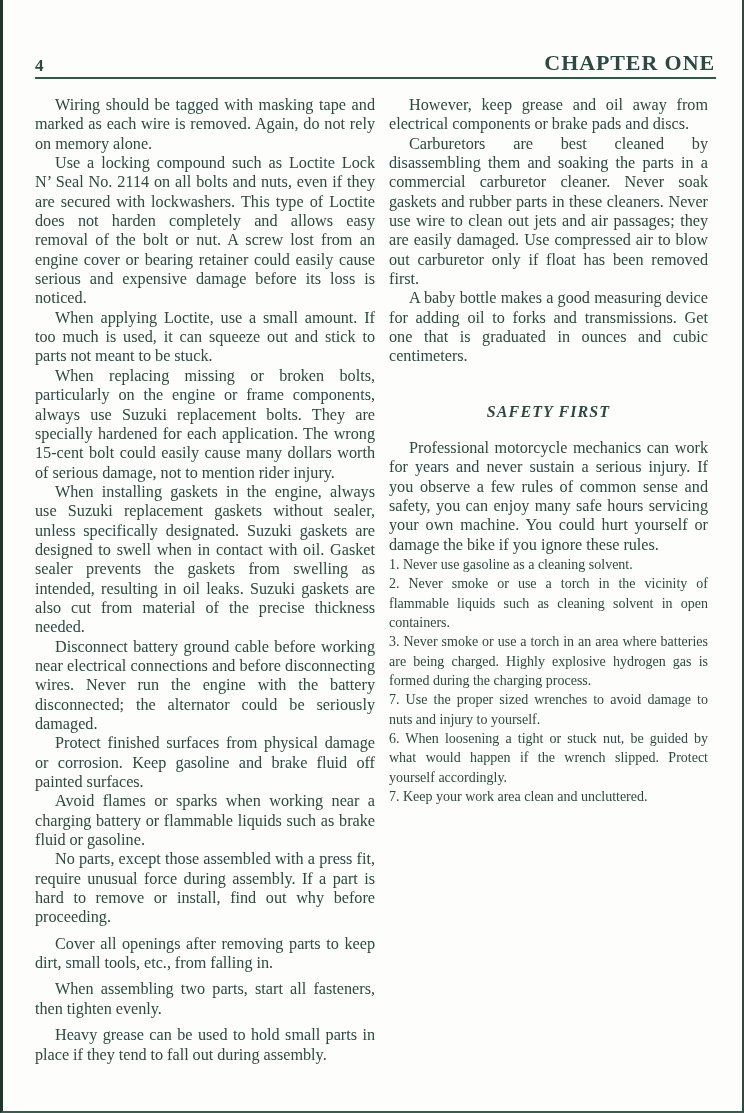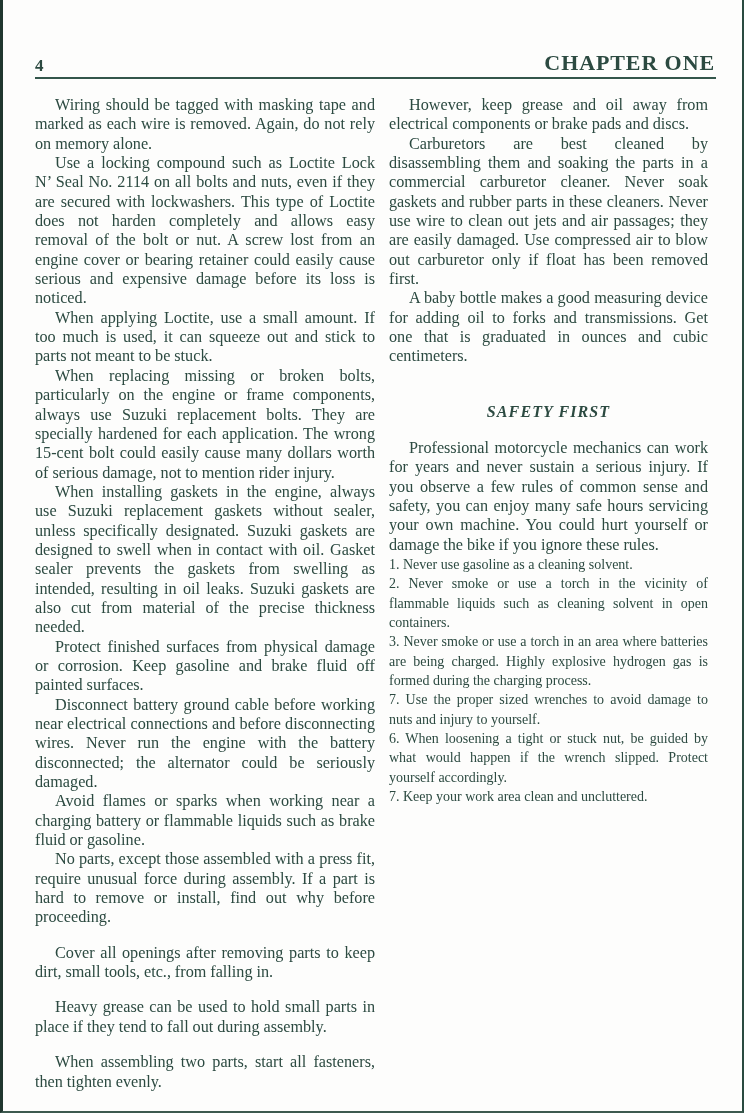--- a/index.html
+++ b/index.html
@@ -71,21 +71,21 @@
   p.para {
     margin: 0;
     font-size: 16.2px;
     line-height: 19.35px;
     text-align: justify;
     text-indent: 20px;
     -webkit-hyphens: none;
     hyphens: none;
     word-spacing: -0.1px;
   }
-  p.para.gap { margin-top: 16px; }
+  p.para.gap { margin-top: 7px; }
   p.para.lastline-left { text-align-last: left; }
 
   .sect-head {
     margin: 0;
     padding-top: 37px;
     padding-bottom: 19px;
     font-size: 16px;
     font-weight: bold;
     letter-spacing: 1.1px;
     text-align: center;
@@ -119,27 +119,27 @@
   <div class="runrule"></div>
 
   <div class="cols">
 
     <div class="col">
       <p class="para">Wiring should be tagged with masking tape and marked as each wire is removed. Again, do not rely on memory alone.</p>
       <p class="para">Use a locking compound such as Loctite Lock N’ Seal No. 2114 on all bolts and nuts, even if they are secured with lockwashers. This type of Loctite does not harden completely and allows easy removal of the bolt or nut. A screw lost from an engine cover or bearing retainer could easily cause serious and expensive damage before its loss is noticed.</p>
       <p class="para">When applying Loctite, use a small amount. If too much is used, it can squeeze out and stick to parts not meant to be stuck.</p>
       <p class="para">When replacing missing or broken bolts, particularly on the engine or frame components, always use Suzuki replacement bolts. They are specially hardened for each application. The wrong 15-cent bolt could easily cause many dollars worth of serious damage, not to mention rider injury.</p>
       <p class="para"><span>When installing gaskets in the engine, always use Suzuki replacement gaskets </span><span class="itl">without</span><span> sealer, unless specifically designated. Suzuki gaskets are designed to swell when in contact with oil. Gasket sealer prevents the gaskets from swelling as intended, resulting in oil leaks. Suzuki gaskets are also cut from material of the precise thickness needed.</span></p>
+      <p class="para">Disconnect battery ground cable before working near electrical connections and before disconnecting wires. Never run the engine with the battery disconnected; the alternator could be seriously damaged.</p>
       <p class="para">Protect finished surfaces from physical damage or corrosion. Keep gasoline and brake fluid off painted surfaces.</p>
-      <p class="para">Disconnect battery ground cable before working near electrical connections and before disconnecting wires. Never run the engine with the battery disconnected; the alternator could be seriously damaged.</p>
       <p class="para">Avoid flames or sparks when working near a charging battery or flammable liquids such as brake fluid or gasoline.</p>
       <p class="para">No parts, except those assembled with a press fit, require unusual force during assembly. If a part is hard to remove or install, find out why before proceeding.</p>
       <p class="para gap">Cover all openings after removing parts to keep dirt, small tools, etc., from falling in.</p>
+      <p class="para gap">When assembling two parts, start all fasteners, then tighten evenly.</p>
       <p class="para gap">Heavy grease can be used to hold small parts in place if they tend to fall out during assembly.</p>
-      <p class="para gap">When assembling two parts, start all fasteners, then tighten evenly.</p>
     </div>
 
     <div class="col col-right">
       <p class="para">However, keep grease and oil away from electrical components or brake pads and discs.</p>
       <p class="para">Carburetors are best cleaned by disassembling them and soaking the parts in a commercial carburetor cleaner. Never soak gaskets and rubber parts in these cleaners. Never use wire to clean out jets and air passages; they are easily damaged. Use compressed air to blow out carburetor only if float has been removed first.</p>
       <p class="para">A baby bottle makes a good measuring device for adding oil to forks and transmissions. Get one that is graduated in ounces and cubic centimeters.</p>
 
       <h2 class="sect-head">SAFETY FIRST</h2>
 
       <p class="para">Professional motorcycle mechanics can work for years and never sustain a serious injury. If you observe a few rules of common sense and safety, you can enjoy many safe hours servicing your own machine. You could hurt yourself or damage the bike if you ignore these rules.</p>

